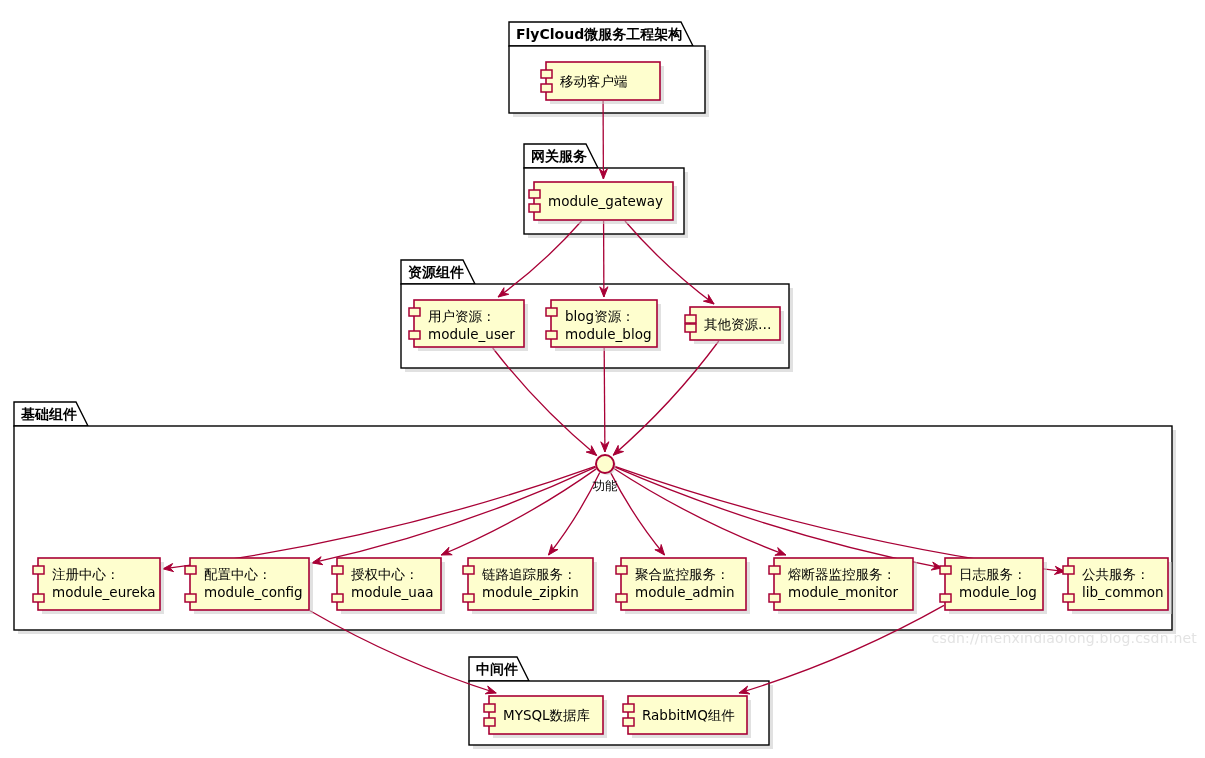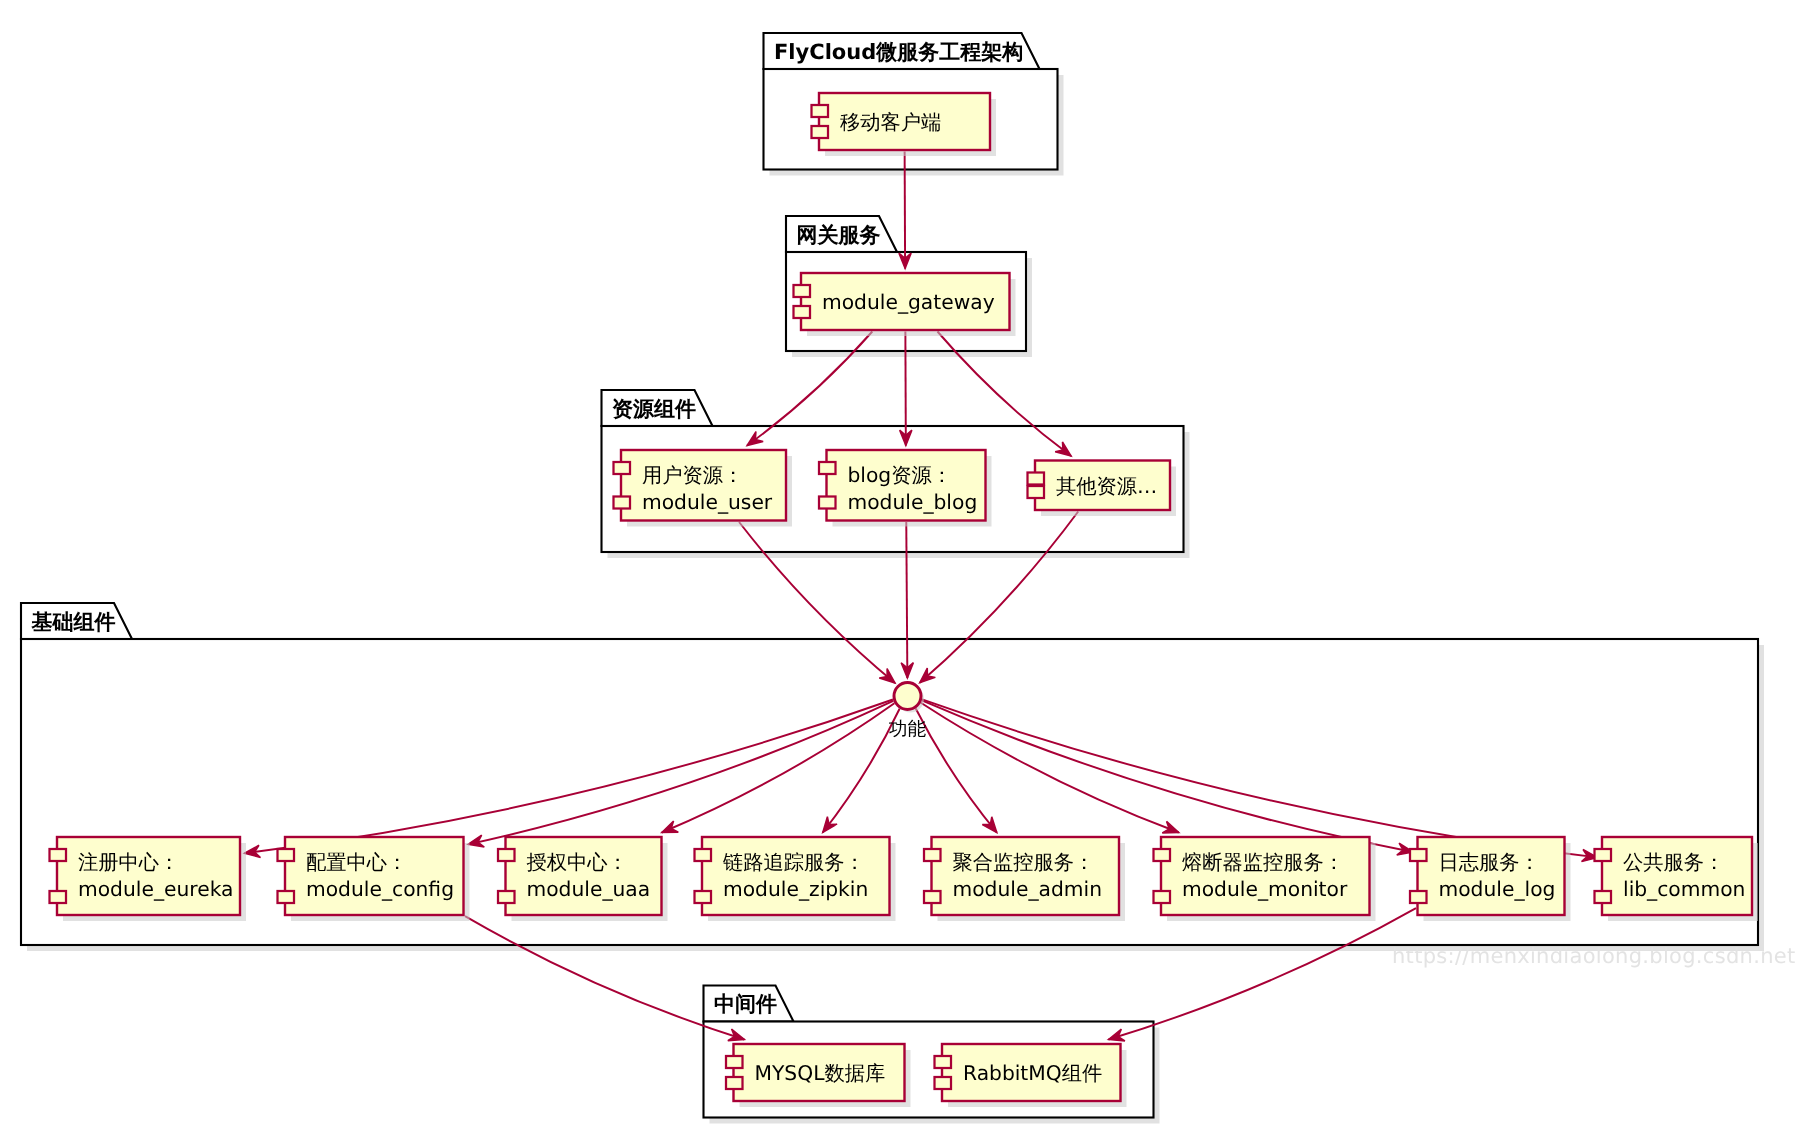--- a/index.html
+++ b/index.html
@@ -251,14 +251,14 @@
         </g>
       </g>
     <g id="layer-junction">
         <g>
           <circle cx="607" cy="466" r="9" class="shadow"></circle>
           <circle cx="605" cy="464" r="9" class="junction"></circle>
           <text x="605" y="490" class="junction-label" text-anchor="middle">功能</text>
         </g>
       </g>
   </svg>
-  <div class="watermark">https://menxindiaolong.blog.csdn.net</div>
+  <div class="watermark">csdn://menxindiaolong.blog.csdn.net</div>
 </div>
 
 </body></html>

